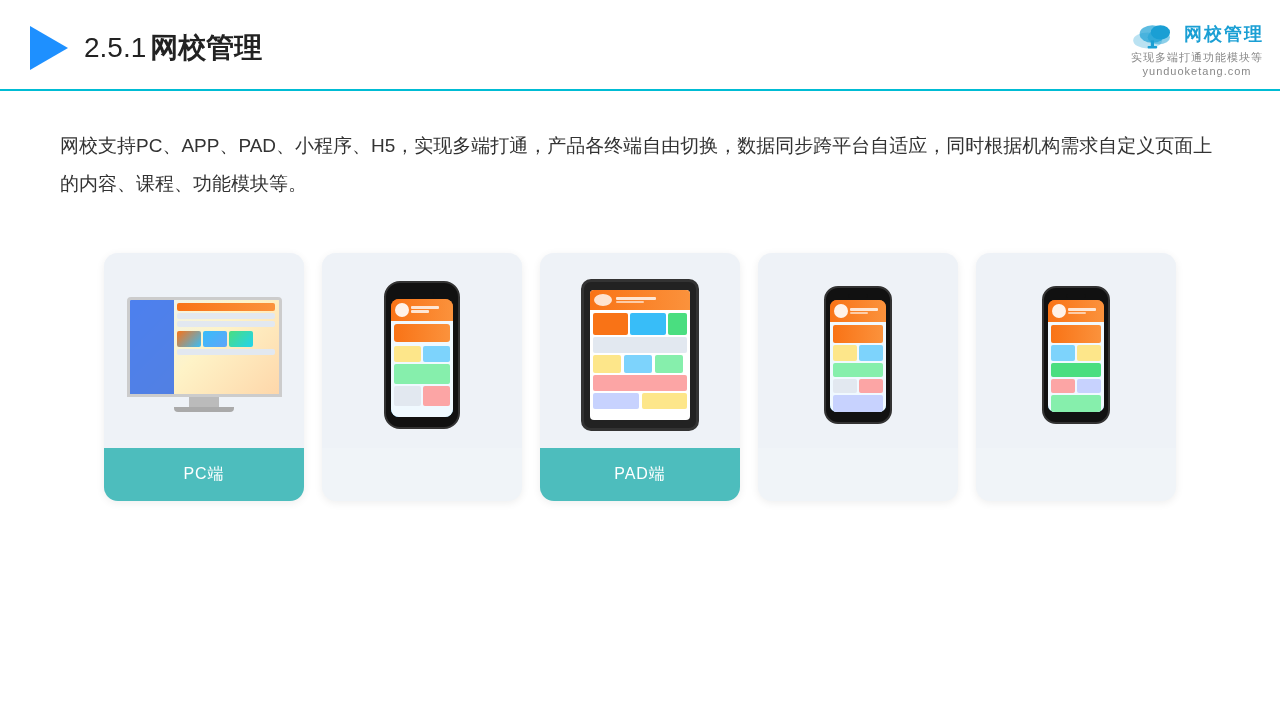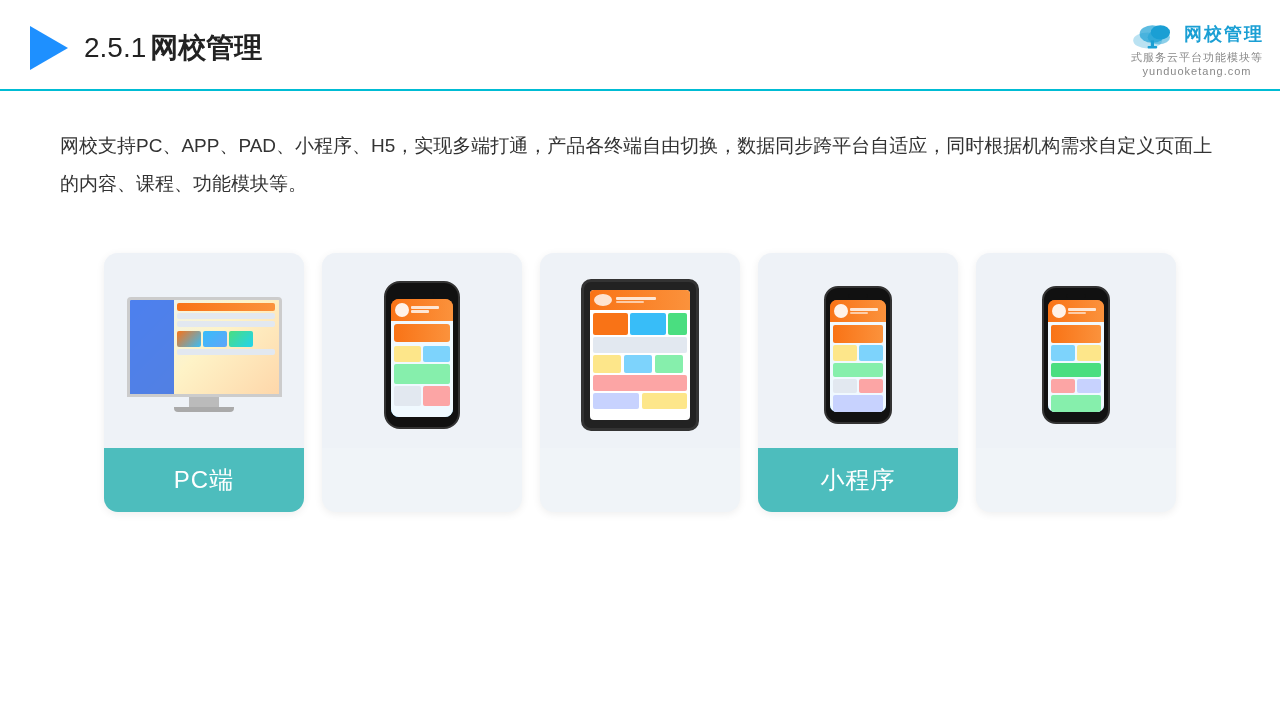--- a/index.html
+++ b/index.html
@@ -280,21 +280,21 @@
     }
     .tablet-block {
       border-radius: 2px;
     }
 
     
     .card-label {
       width: 100%;
       background: #4dbdbd;
       color: #fff;
-      font-size: 24px;
+      font-size: 16px;
       font-weight: 500;
       text-align: center;
       padding: 16px 0;
       letter-spacing: 1px;
     }
 
     
     .phone-mini {
       width: 68px;
       height: 138px;
@@ -334,21 +334,21 @@
         <ellipse cx="22" cy="28" rx="18" ry="10" fill="#1a9fd4" opacity="0.3"></ellipse>
         <ellipse cx="36" cy="24" rx="14" ry="9" fill="#1a9fd4" opacity="0.5"></ellipse>
         <ellipse cx="28" cy="20" rx="16" ry="11" fill="#1a9fd4" opacity="0.7"></ellipse>
         <ellipse cx="38" cy="18" rx="12" ry="9" fill="#1a9fd4"></ellipse>
         <rect x="26" y="28" width="4" height="8" fill="#1a9fd4"></rect>
         <rect x="22" y="35" width="12" height="3" rx="1" fill="#1a9fd4"></rect>
       </svg>
       <span class="logo-text-main">网校管理</span>
     </div>
     <div class="logo-subtext">
-      <span>式服务云平台</span><span>功能模块等</span>
+      <span>实现多端打通</span><span>功能模块等</span>
     </div>
     <div class="logo-subtext">yunduoketang.com</div>
   </div>
 </div>
 
 <div class="description">
   <div>网校支持PC、APP、PAD、小程序、H5，实现多端打通，产品各终端自由切换，数据同步跨平台自适应，同时根据机构需求自定义页面上的内容、课程、功能模块等。</div>
 </div>
 
 <div class="cards-section">
@@ -441,20 +441,23 @@
               <div class="tablet-block" style="background:#fca5a5;flex:1;height:16px;"></div>
             </div>
             <div class="tablet-row" style="gap:3px;">
               <div class="tablet-block" style="background:#c7d2fe;width:48px;height:16px;"></div>
               <div class="tablet-block" style="background:#fde68a;width:48px;height:16px;"></div>
             </div>
           </div>
         </div>
       </div>
     </div>
+    <div class="card-label">
+      <span>PAD端</span>
+    </div>
   </div>
 
   <div class="card">
     <div class="card-image-area">
       <div class="phone-mini">
         <div class="phone-mini-notch"></div>
         <div class="phone-mini-screen">
           <div style="height:22px;background:linear-gradient(90deg,#f97316,#fb923c);display:flex;align-items:center;padding:0 4px;gap:2px;">
             <div style="width:14px;height:14px;border-radius:50%;background:rgba(255,255,255,0.9);"></div>
             <div style="display:flex;flex-direction:column;gap:1px;">
@@ -471,23 +474,20 @@
             <div style="height:14px;background:#86efac;border-radius:2px;"></div>
             <div style="display:flex;gap:2px;">
               <div style="flex:1;height:14px;background:#e2e8f0;border-radius:2px;"></div>
               <div style="flex:1;height:14px;background:#fca5a5;border-radius:2px;"></div>
             </div>
             <div style="height:18px;background:#c7d2fe;border-radius:2px;"></div>
           </div>
         </div>
       </div>
     </div>
-    <div class="card-label">
-      <span>小程序</span>
-    </div>
   </div>
 
   <div class="card">
     <div class="card-image-area">
       <div class="phone-mini">
         <div class="phone-mini-notch"></div>
         <div class="phone-mini-screen">
           <div style="height:22px;background:linear-gradient(90deg,#f97316,#fb923c);display:flex;align-items:center;padding:0 4px;gap:2px;">
             <div style="width:14px;height:14px;border-radius:50%;background:rgba(255,255,255,0.9);"></div>
             <div style="display:flex;flex-direction:column;gap:1px;">

